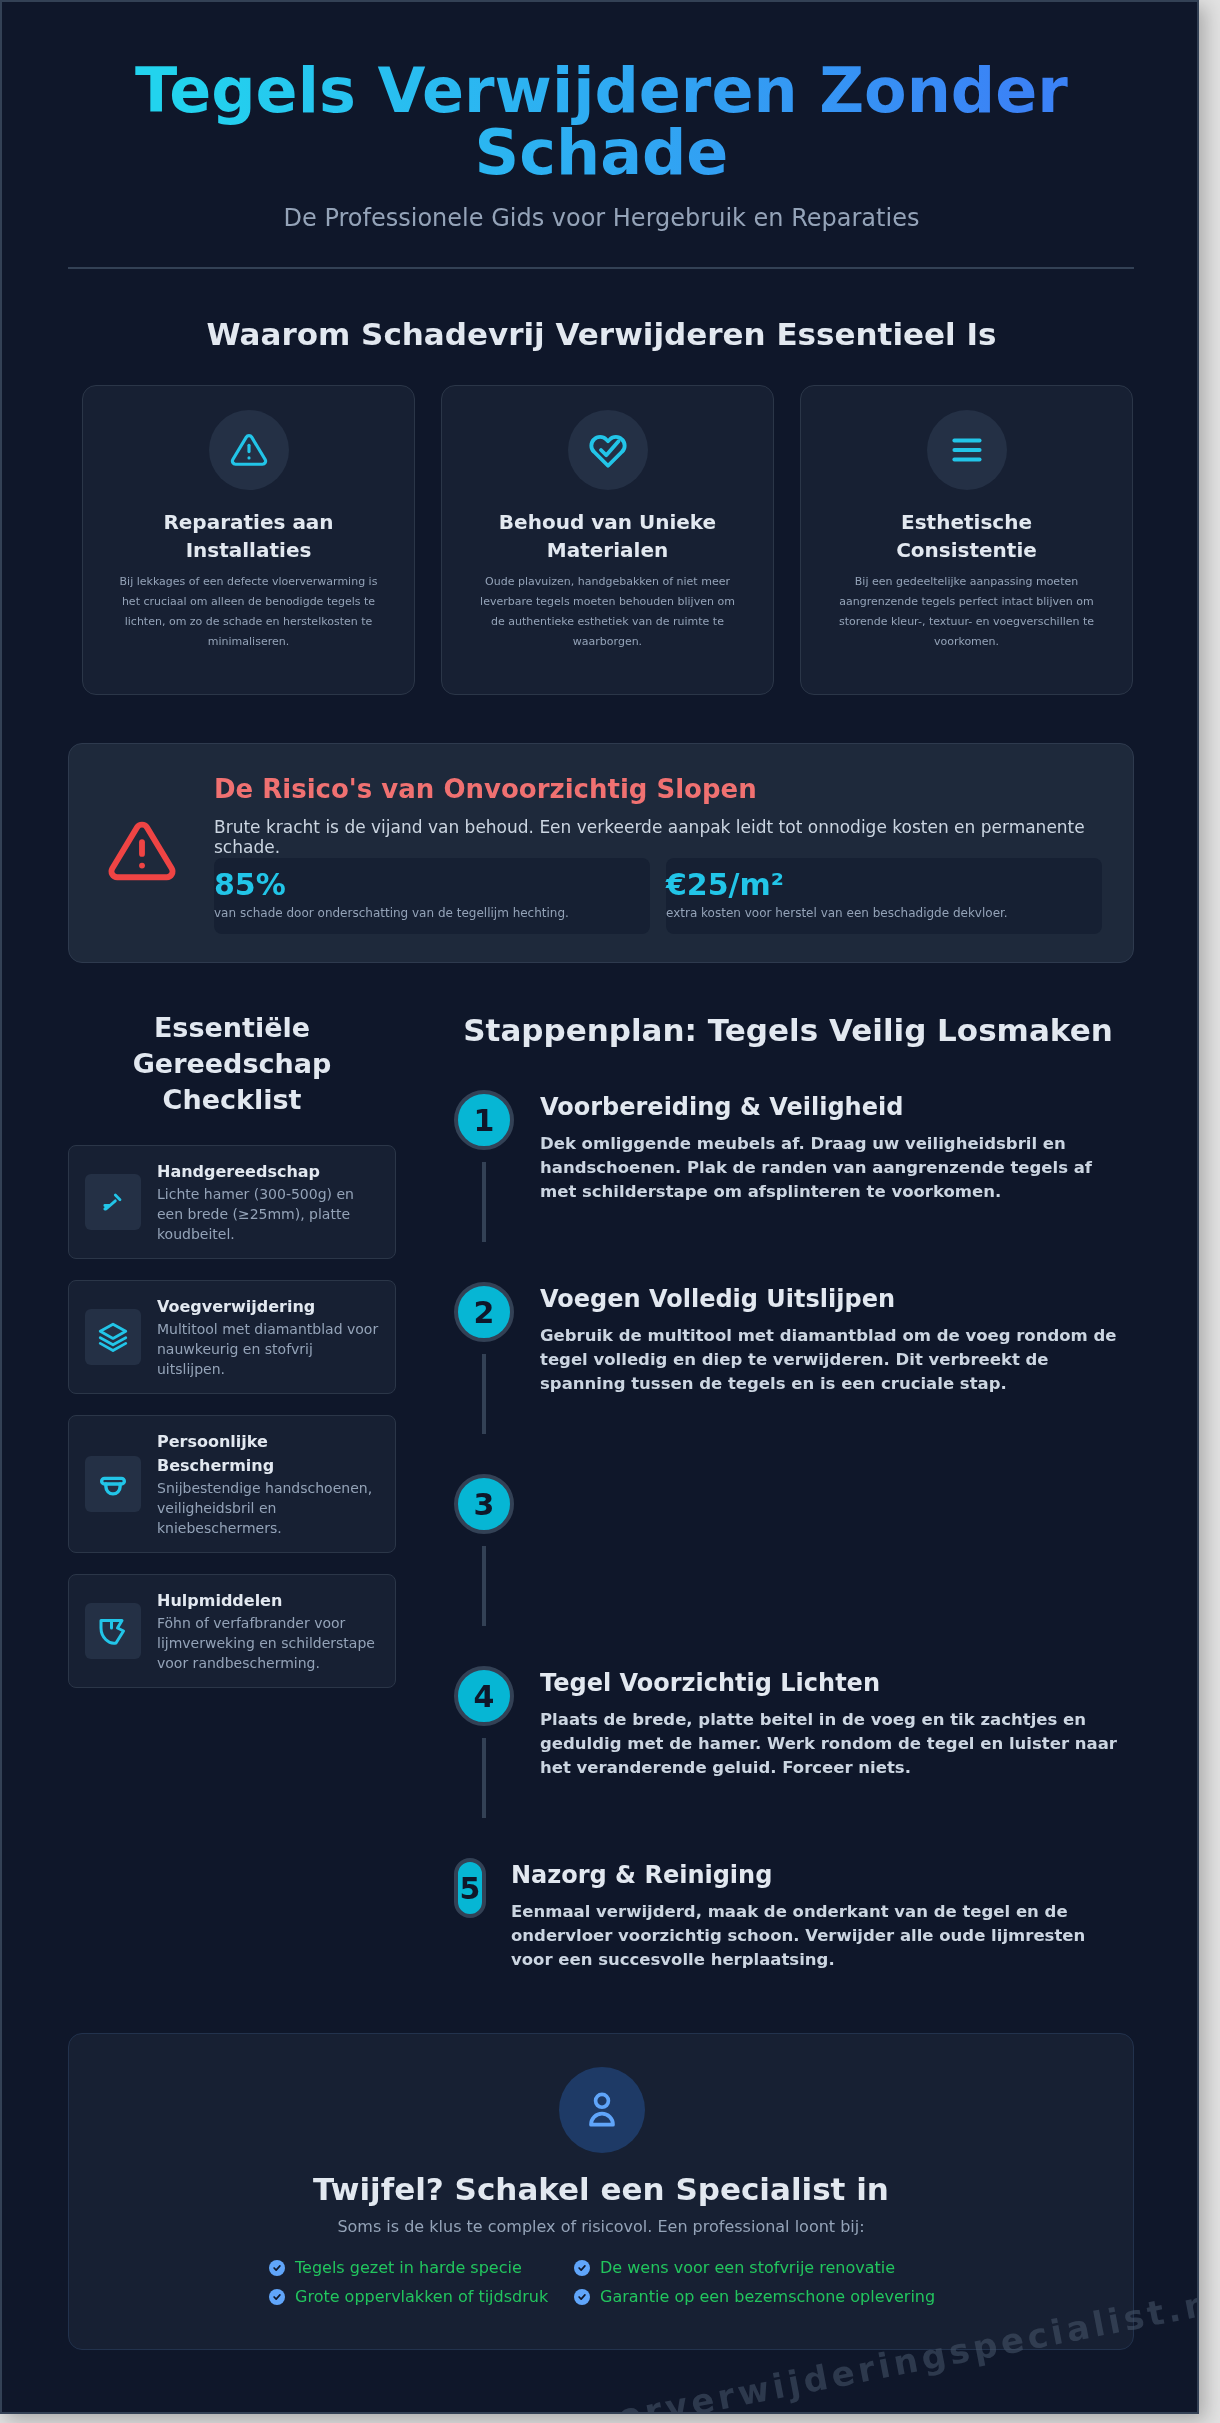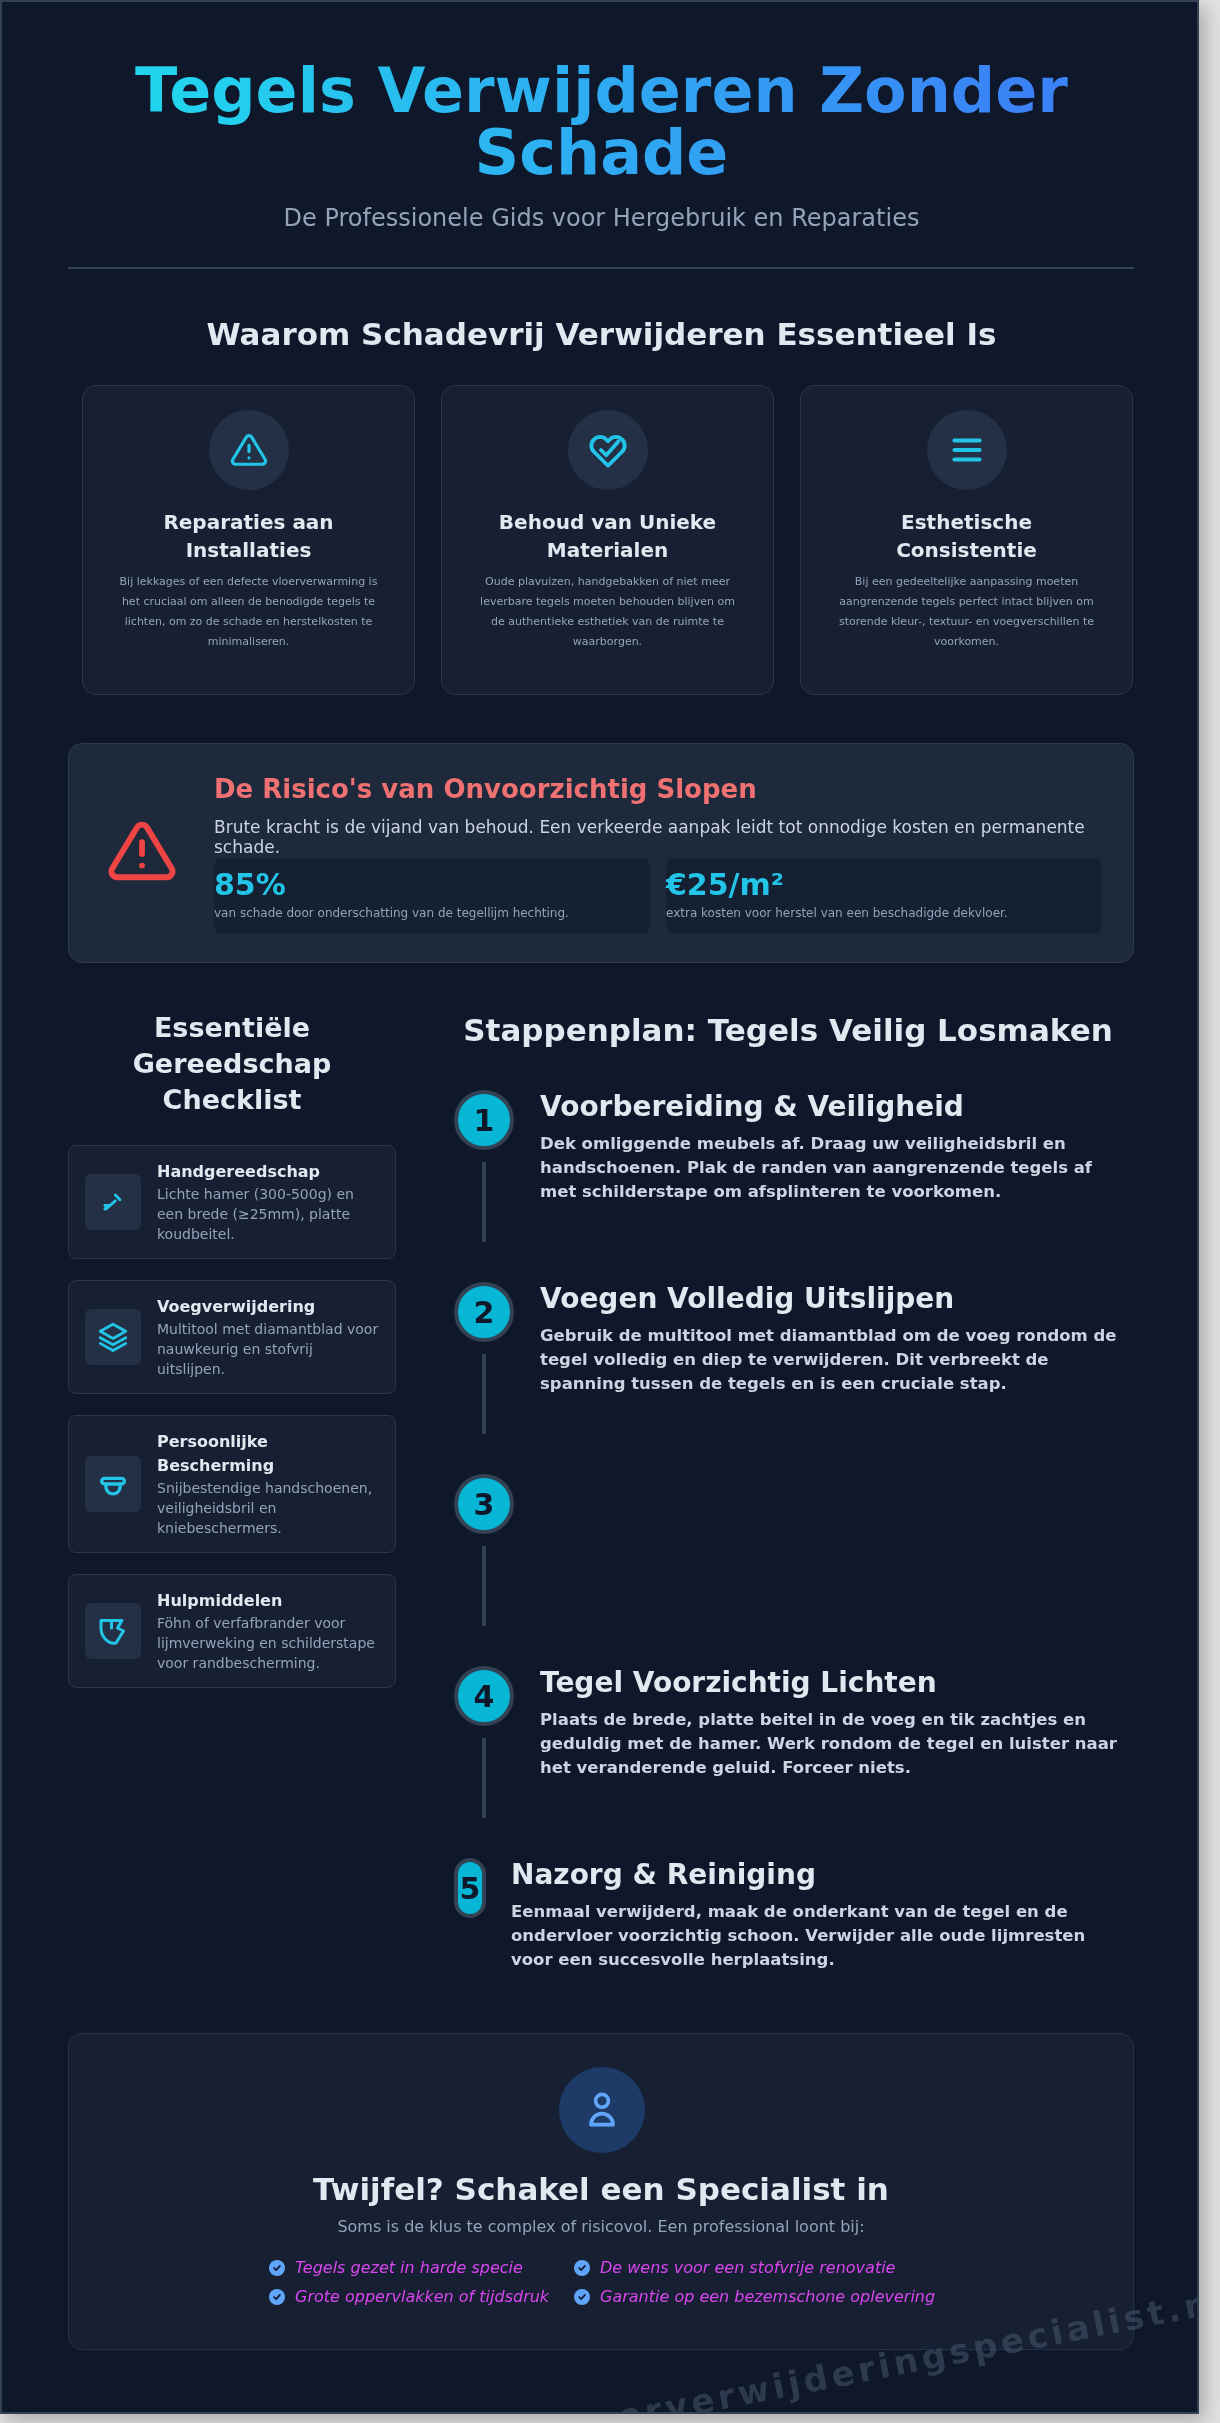--- a/index.html
+++ b/index.html
@@ -66,40 +66,40 @@
   .steps-title { position: absolute; left: 440px; top: 1008px; width: 692px; font-size: 31px; line-height: 40px; }
   .steps { position: absolute; left: 452px; top: 1088px; width: 680px; }
   .step { position: relative; height: 192px; }
   .step-badge {
     position: absolute; left: 0; top: 0; width: 60px; height: 60px; border-radius: 50%;
     background: #06b6d4; border: 4px solid #334155; color: #0f172a; font-weight: bold; font-size: 30px;
     display: flex; align-items: center; justify-content: center;
   }
   .step-line { position: absolute; left: 28px; top: 72px; width: 4px; height: 80px; background: #334155; }
   .step-body { position: absolute; left: 86px; top: 0; width: 580px; }
-  .step-title { font-size: 28px; font-weight: bold; color: #e2e8f0; line-height: 30px; margin-top: 2px; }
+  .step-title { font-size: 24px; font-weight: bold; color: #e2e8f0; line-height: 30px; margin-top: 2px; }
   .step-text { font-size: 16.5px; line-height: 24px; color: #cbd5e1; margin-top: 10px; font-weight: bold; }
   .step.last .step-badge { width: 32px; border-radius: 16px; }
   .step.last .step-body { left: 57px; width: 620px; }
 
   .cta {
     position: absolute; left: 66px; top: 2031px; width: 1066px; height: 317px;
     background: #172033; border: 1px solid #22324d; border-radius: 14px; text-align: center;
   }
   .cta-avatar {
     position: absolute; left: 490px; top: 33px; width: 86px; height: 86px; border-radius: 50%; background: #1e3a66;
     display: flex; align-items: center; justify-content: center;
   }
   .cta-title { position: absolute; left: 0; top: 137px; width: 100%; font-size: 31px; font-weight: bold; color: #e2e8f0; }
   .cta-sub { position: absolute; left: 0; top: 183px; width: 100%; font-size: 16px; color: #94a3b8; }
   .cta-list {
     position: absolute; left: 200px; top: 224px; width: 700px; display: grid;
     grid-template-columns: 305px 400px; row-gap: 10px;
   }
-  .cta-item { display: flex; align-items: center; font-size: 16px; color: #d946ef; text-align: left; font-style: italic; }
+  .cta-item { display: flex; align-items: center; font-size: 16px; color: #22c55e; text-align: left; }
   .cta-check {
     width: 16px; height: 16px; border-radius: 50%; background: #60a5fa; margin-right: 10px; flex: 0 0 16px;
     display: flex; align-items: center; justify-content: center;
   }
 
   .watermark {
     position: absolute; left: 620px; top: 2395px; transform-origin: left bottom; transform: rotate(-11deg);
     font-size: 34px; font-weight: bold; letter-spacing: 4px; color: rgba(71,85,105,0.55); white-space: nowrap;
     font-family: "DejaVu Sans", sans-serif;
   }

